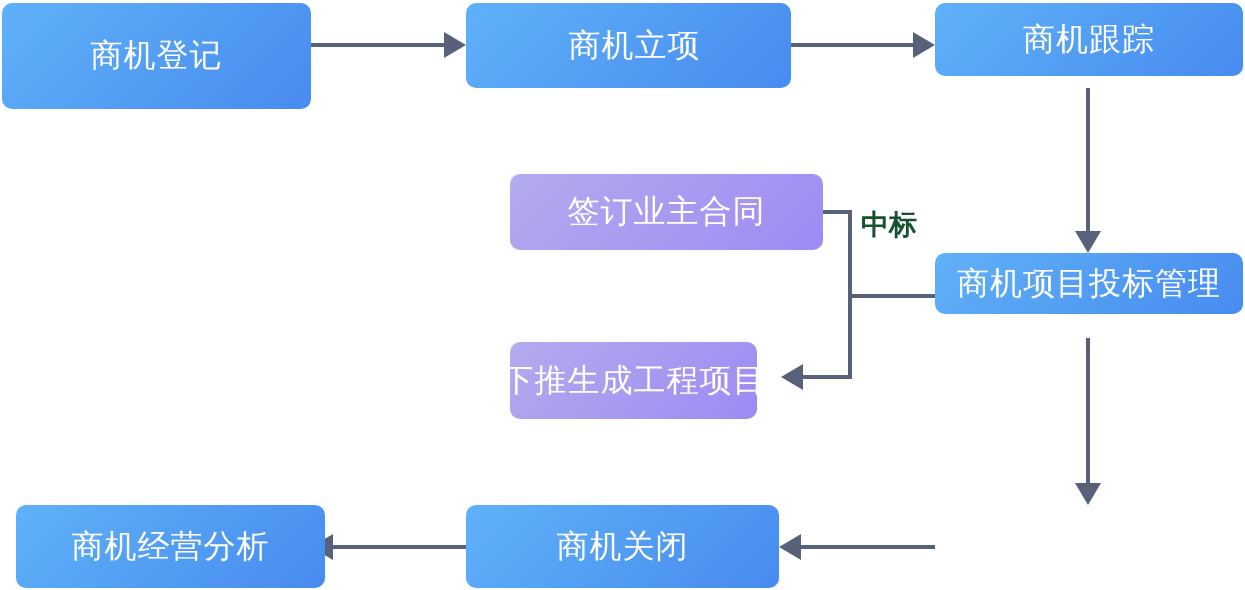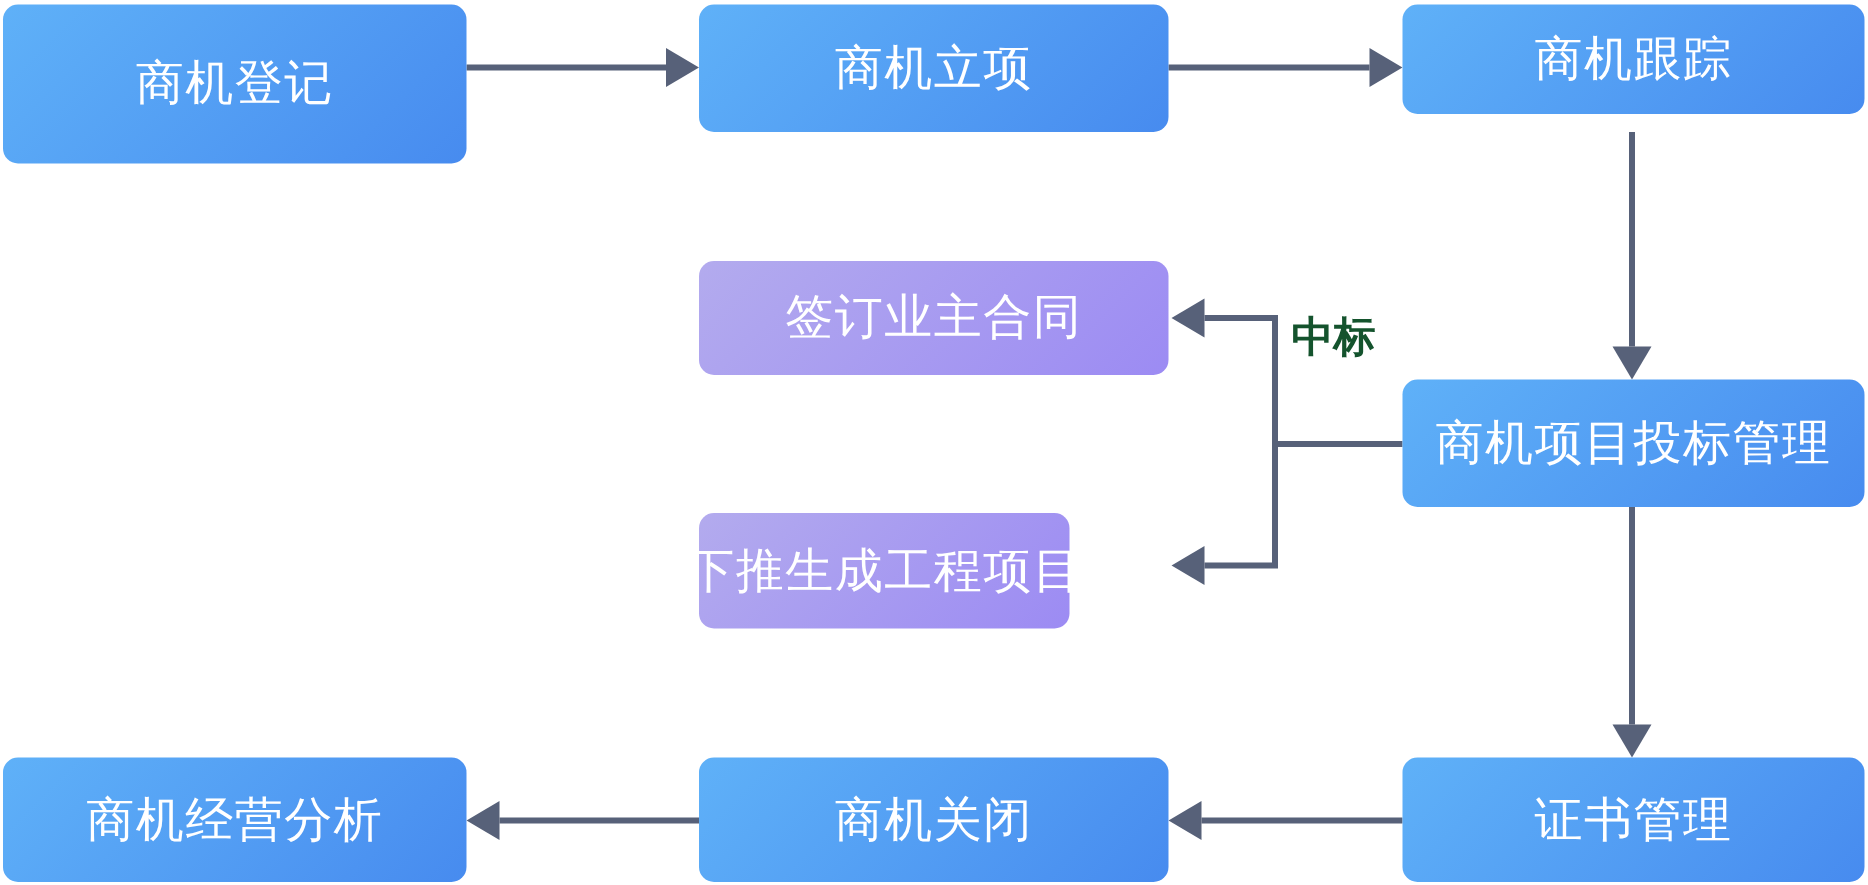--- a/index.html
+++ b/index.html
@@ -32,29 +32,30 @@
     font-weight: 300;
     letter-spacing: 1px;
     border-radius: 10px;
     white-space: nowrap;
   }
   .node.blue {
     background: linear-gradient(135deg, #5fb1f8 0%, #478bef 100%);
   }
   .node.purple {
     background: linear-gradient(135deg, #b3abee 0%, #9c8bf3 100%);
+    margin-left: 44px;
   }
   
   #n-register  { left: 2px;   top: 3px;   width: 309px; height: 106px; }
-  #n-initiate  { left: 466px; top: 3px;   width: 313px; height: 85px; }
+  #n-initiate  { left: 466px; top: 3px;   width: 313px; height: 85px; padding-left: 12px; }
   #n-track     { left: 935px; top: 3px;   width: 308px; height: 73px; }
   #n-sign      { left: 466px; top: 174px; width: 313px; height: 76px; }
-  #n-bid       { left: 935px; top: 253px; width: 308px; height: 85px; }
+  #n-bid       { left: 935px; top: 253px; width: 308px; height: 61px; }
   #n-generate  { left: 466px; top: 342px; width: 247px; height: 77px; }
-  #n-analysis  { left: 2px;   top: 505px; width: 309px; height: 83px; }
+  #n-analysis  { left: 16px;   top: 505px; width: 309px; height: 83px; }
   #n-close     { left: 466px; top: 505px; width: 313px; height: 83px; }
   #n-cert      { left: 935px; top: 505px; width: 308px; height: 83px; }
   .edge-label {
     position: absolute;
     z-index: 3;
     left: 861px;
     top: 206px;
     font-size: 28px;
     font-weight: bold;
     color: #14532d;
@@ -107,17 +108,16 @@
   </svg>
 
   <div id="n-register" class="node blue">商机登记</div>
   <div id="n-initiate" class="node blue">商机立项</div>
   <div id="n-track" class="node blue">商机跟踪</div>
   <div id="n-sign" class="node purple">签订业主合同</div>
   <div id="n-bid" class="node blue">商机项目投标管理</div>
   <div id="n-generate" class="node purple">下推生成工程项目</div>
   <div id="n-analysis" class="node blue">商机经营分析</div>
   <div id="n-close" class="node blue">商机关闭</div>
-  <div id="n-cert" class="node blue">证书管理</div>
 
   <div class="edge-label">中标</div>
 
 </div>
 
 </body></html>

